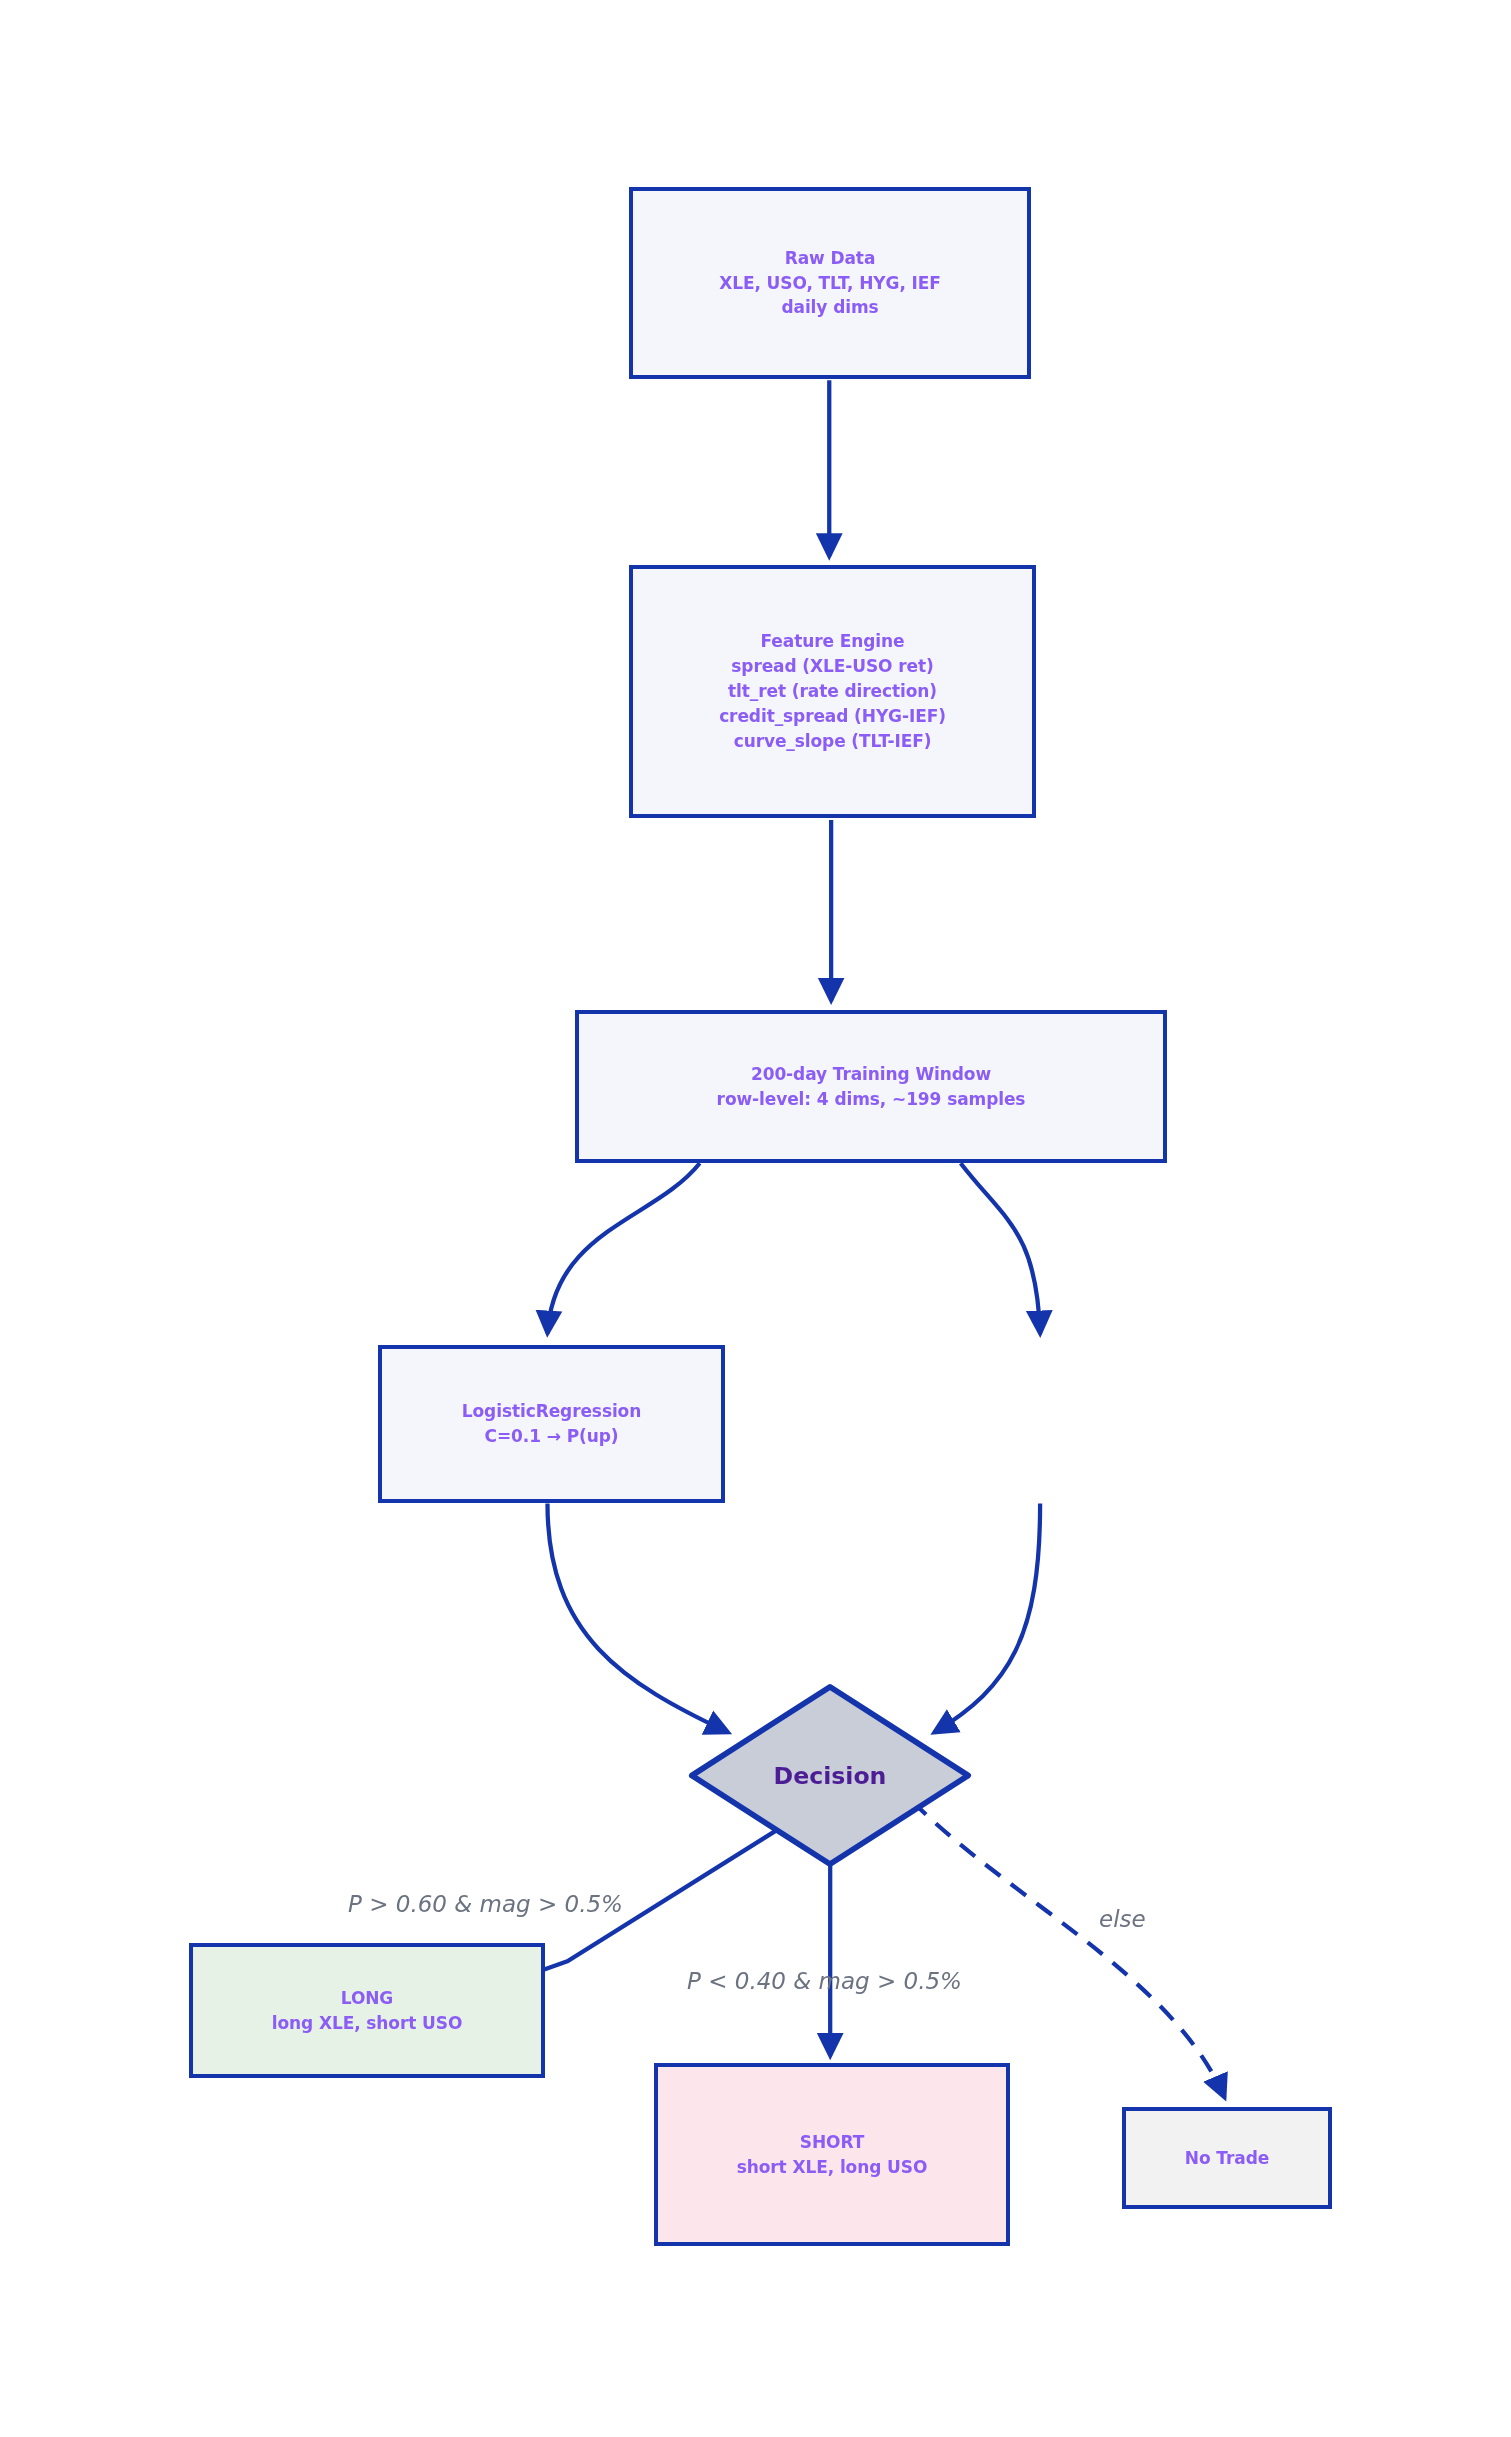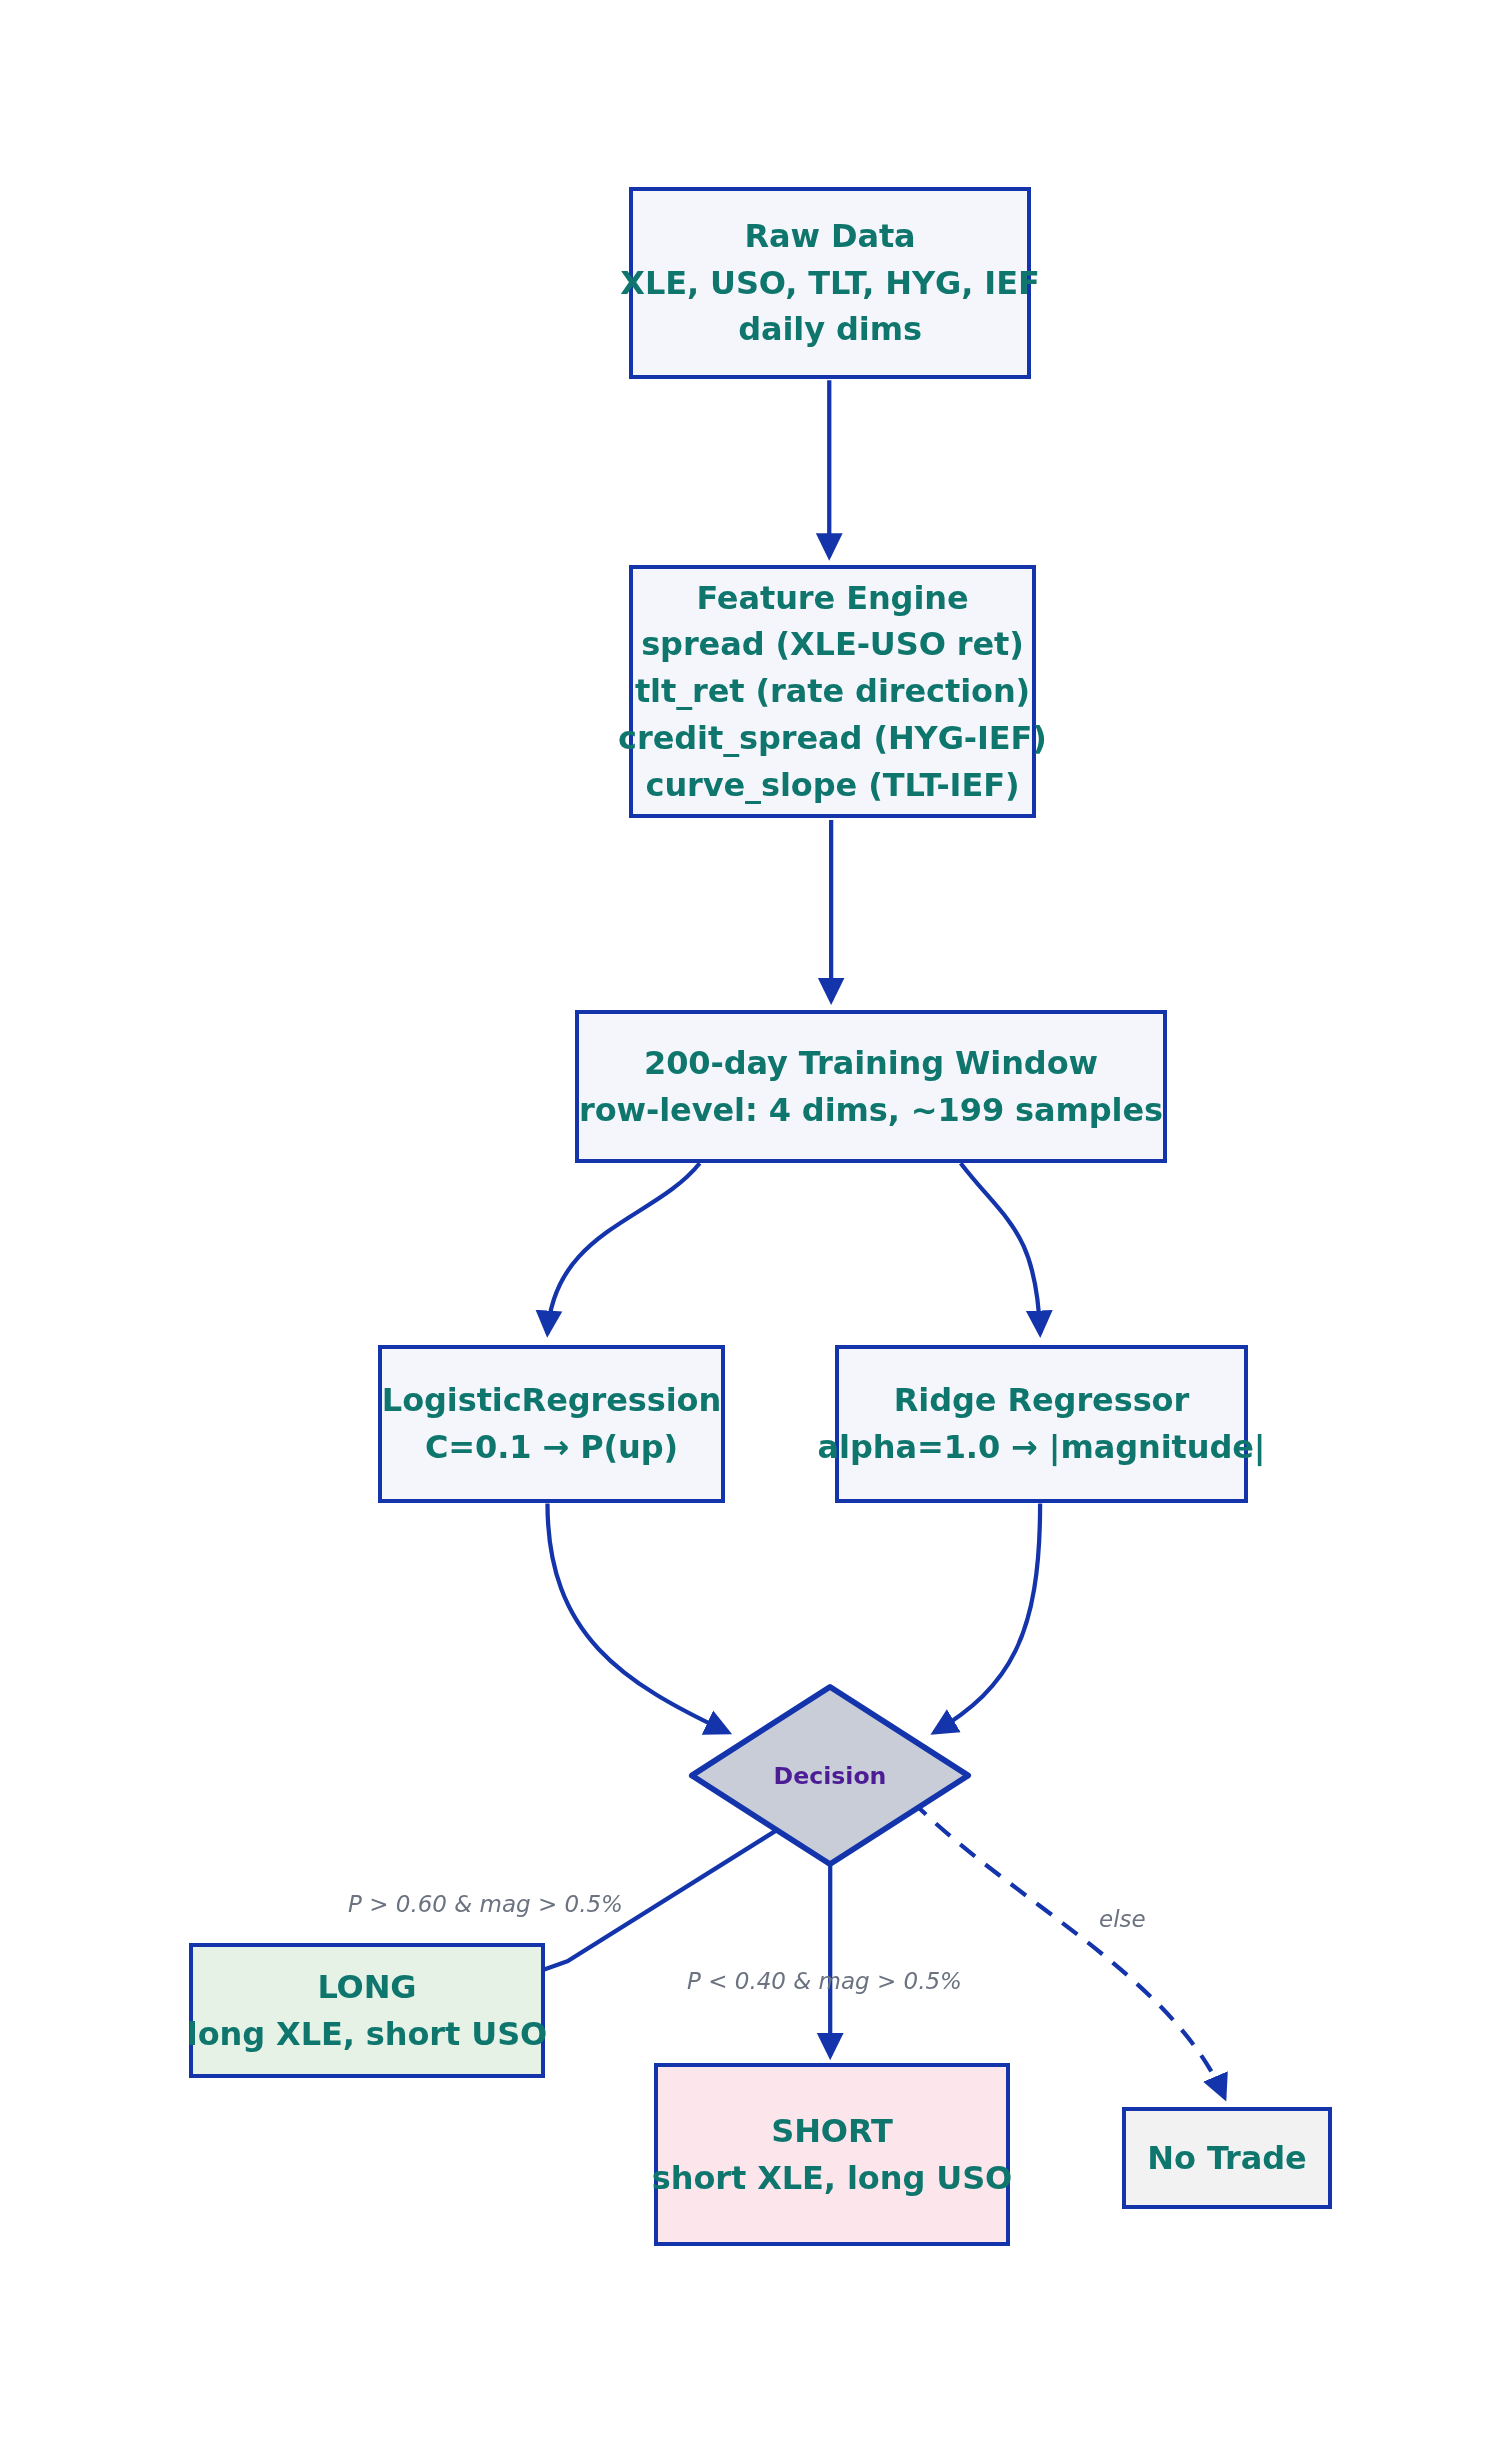--- a/index.html
+++ b/index.html
@@ -34,22 +34,22 @@
     justify-content: center;
     text-align: center;
     border: 4.7px solid #1434ab;
     background: #f4f6fb;
     z-index: 3;
   }
   .node .lines {
     display: block;
     line-height: 1.46;
     font-weight: 700;
-    font-size: 32px;
-    color: #0f766e;
+    font-size: 17px;
+    color: #8b5cf6;
     letter-spacing: -0.1px;
     padding: 0 7.6px;
   }
   .node .lines .ln { display: block; white-space: nowrap; }
 
   .node-long  { background: #e6f2e6; }
   .node-short { background: #fce6ec; }
   .node-notrade { background: #f2f2f2; }
 
   .diamond {
@@ -140,26 +140,20 @@
     </span>
   </div>
 
   <div class="node" style="left:378px; top:1345px; width:347px; height:158px;">
     <span class="lines">
       <span class="ln">LogisticRegression</span>
       <span class="ln">C=0.1 → P(up)</span>
     </span>
   </div>
 
-  <div class="node" style="left:835px; top:1345px; width:413px; height:158px;">
-    <span class="lines">
-      <span class="ln">Ridge Regressor</span>
-      <span class="ln">alpha=1.0 → |magnitude|</span>
-    </span>
-  </div>
 
   <div class="diamond" style="left:688px; top:1683px; width:284px; height:185px;">
     <svg class="shape" viewBox="0 0 300 196" preserveAspectRatio="none" xmlns="http://www.w3.org/2000/svg">
       <polygon points="150,4 296,98 150,192 4,98" fill="#c8cdd8" stroke="#1434ab" stroke-width="6" stroke-linejoin="round"></polygon>
     </svg>
     <span class="dlabel">Decision</span>
   </div>
 
   <div class="node node-long" style="left:189px; top:1943px; width:356px; height:135px;">
     <span class="lines">

